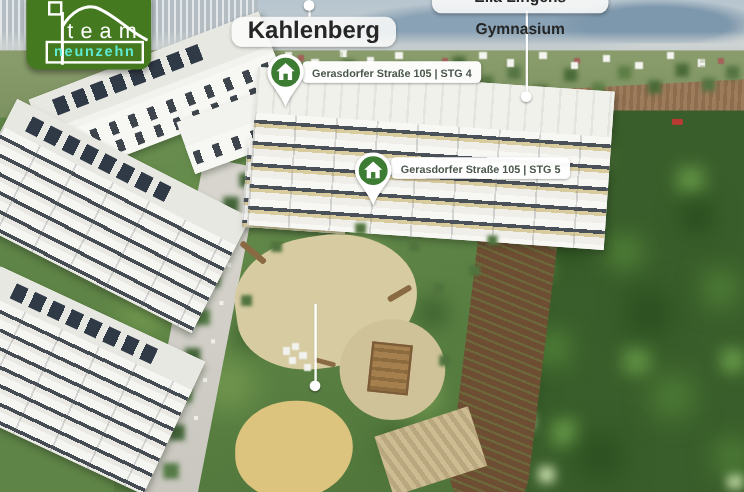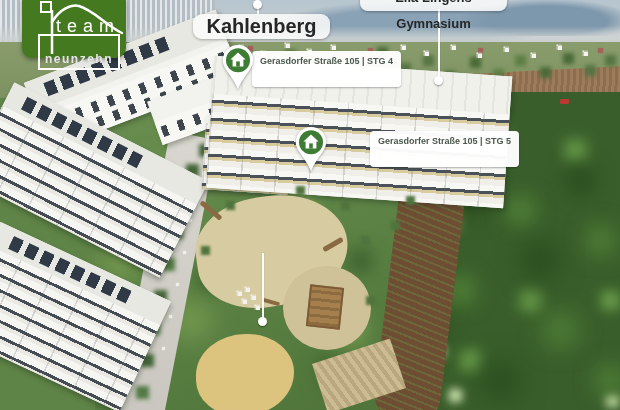--- a/index.html
+++ b/index.html
@@ -83,47 +83,47 @@
   .log1{left:198px;top:208px;width:26px;height:5px;transform:rotate(40deg);}
   .log2{left:322px;top:242px;width:22px;height:5px;transform:rotate(-30deg);}
   .log3{left:262px;top:300px;width:18px;height:4px;transform:rotate(15deg);}
   .car{left:560px;top:99px;width:9px;height:5px;background:#b93a32;transform:rotate(2deg);border-radius:1px;}
 
   
   .logo{left:22px;top:-8px;width:104px;height:66px;background:#45791f;border-radius:10px;
         box-shadow:0 2px 4px rgba(0,0,0,.35);z-index:20;}
   .logo svg{left:0;top:0;}
   .logoTeam{left:34px;top:24px;color:#fff;font-size:18px;font-weight:normal;letter-spacing:6px;}
-  .logoBox{left:16px;top:42px;height:19px;line-height:15px;padding:16px 5px;border:2px solid #fff;
-        color:#e5e5e5;font-size:12px;font-weight:bold;letter-spacing:1.5px;}
+  .logoBox{left:16px;top:42px;height:19px;line-height:15px;padding:0 5px;border:2px solid #fff;
+        color:#5eead4;font-size:12px;font-weight:bold;letter-spacing:1.5px;}
 
   .pill{background:rgba(252,252,250,.86);border-radius:9px;color:#262626;font-weight:bold;
         text-align:center;box-shadow:0 1px 3px rgba(0,0,0,.3);z-index:15;}
   .kah{left:193px;top:14px;width:137px;height:25px;line-height:25px;font-size:20px;}
   .gym{left:360px;top:-15px;width:147px;height:26px;line-height:26px;font-size:13px;border-radius:8px;}
   .spiel{left:229px;top:228px;width:74px;height:26px;line-height:26px;font-size:13.5px;border-radius:8px;}
 
   .leader{width:2px;background:rgba(255,255,255,.95);z-index:12;box-shadow:0 0 1px rgba(0,0,0,.3);}
   .kahLine{left:257px;top:2px;height:12px;}
   .gymLine{left:438px;top:9px;height:70px;}
   .spielLine{left:262px;top:253px;height:66px;}
   .dot{width:9px;height:9px;border-radius:50%;background:#fff;z-index:13;
         box-shadow:0 1px 2px rgba(0,0,0,.4);}
   .kahDot{left:253px;top:0;}
   .gymDot{left:434px;top:76px;}
   .spielDot{left:258px;top:317px;}
 
   .pin{z-index:16;filter:drop-shadow(0 1px 1.5px rgba(0,0,0,.35));}
   .pin4{left:221px;top:44px;}
   .pin5{left:294px;top:126px;}
-  .addr{height:36px;line-height:20px;padding:0 8px;background:rgba(255,255,255,.97);
+  .addr{height:18px;line-height:20px;padding:0 8px;background:rgba(255,255,255,.97);
         border-radius:4px;color:#4b574c;font-size:9px;font-weight:bold;letter-spacing:0;
         box-shadow:0 1px 2px rgba(0,0,0,.3);z-index:15;white-space:nowrap;}
   .addr4{left:252px;top:51px;}
-  .addr5{left:326px;top:131px;margin-left:44px;}
+  .addr5{left:326px;top:131px;}
 </style>
 </head>
 <body>
 
 <div class="stage">
 
   <div class="photo">
     <div class="sky"></div>
     <div class="mtn1"></div>
     <div class="mtn2"></div>

